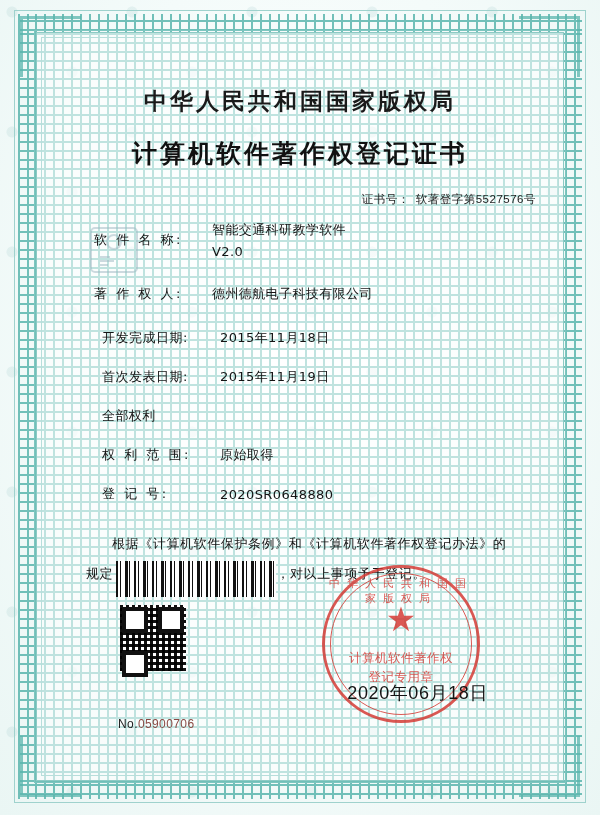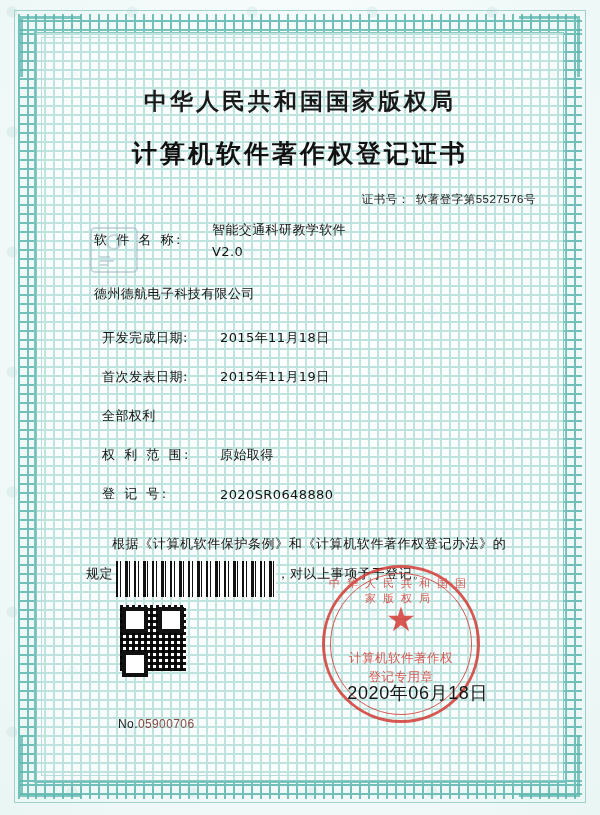--- a/index.html
+++ b/index.html
@@ -301,20 +301,21 @@
 
       <div class="rows-upper">
         <div class="row">
           <span class="lbl">软 件 名 称:</span>
           <span class="val">
             <span>智能交通科研教学软件</span>
             <span class="line2">V2.0</span>
           </span>
         </div>
         <div class="row">
+          <span class="lbl">著 作 权 人:</span>
           <span class="val">德州德航电子科技有限公司</span>
         </div>
       </div>
 
       <div class="rows-lower">
         <div class="row">
           <span class="lbl tight">开发完成日期:</span>
           <span class="val">2015年11月18日</span>
         </div>
         <div class="row">

